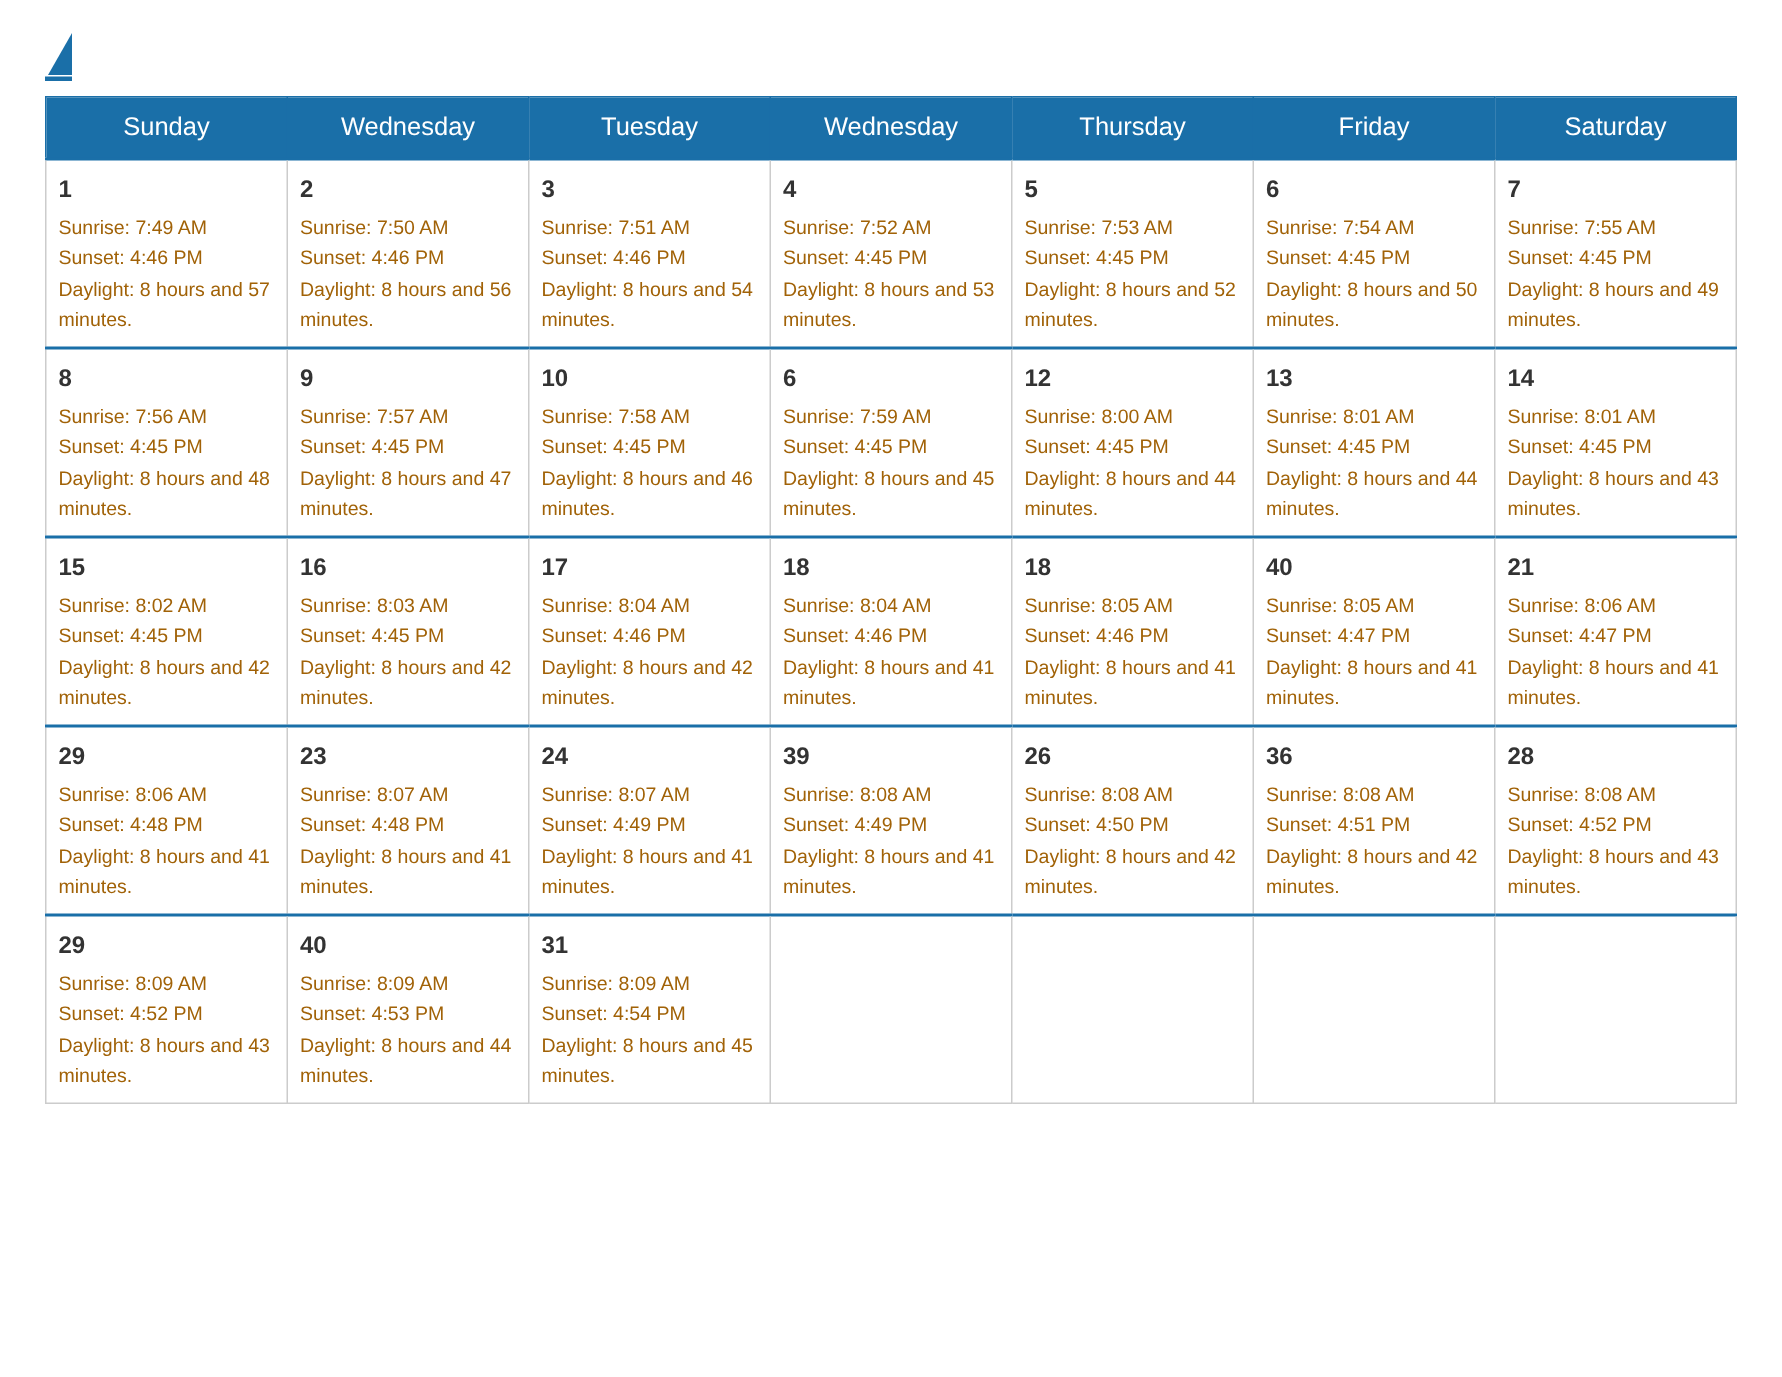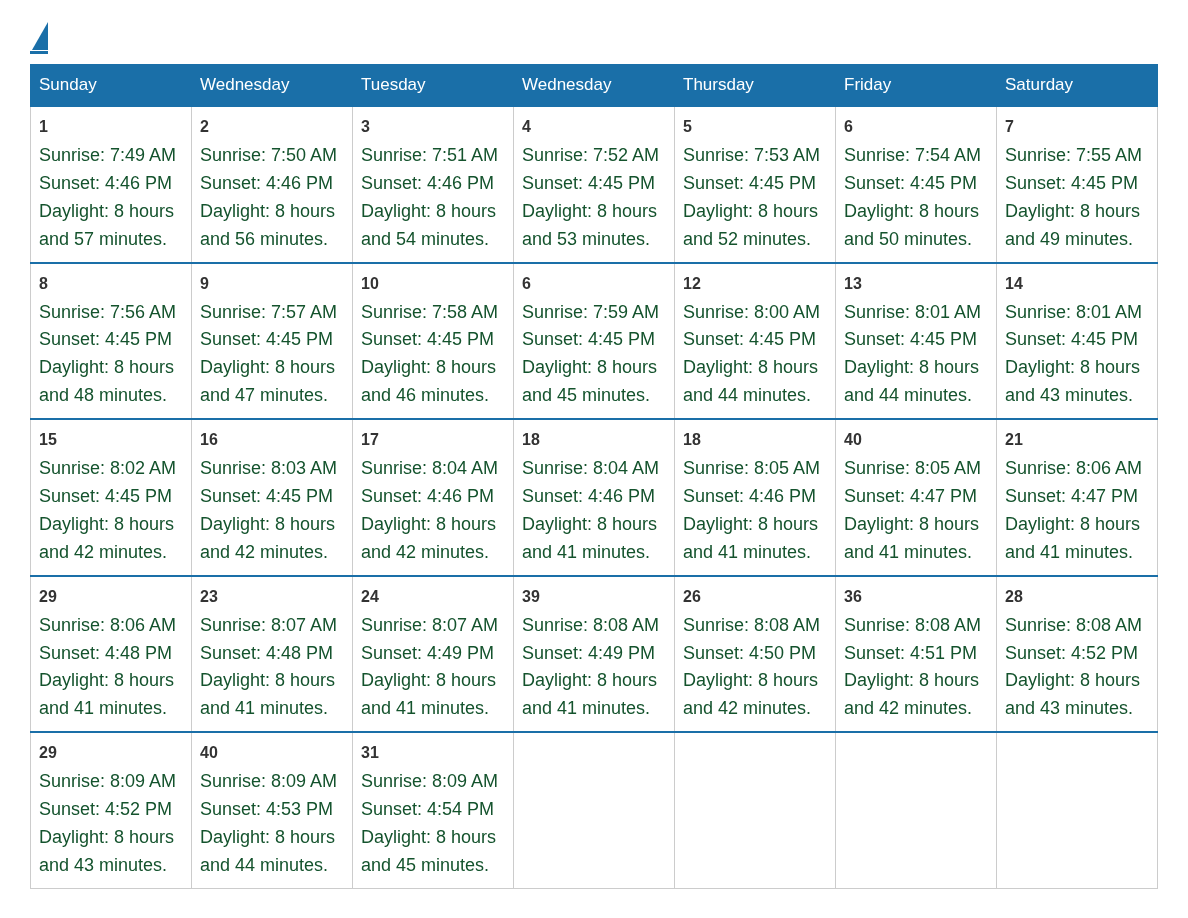--- a/index.html
+++ b/index.html
@@ -71,42 +71,42 @@
       width: 100%;
       border-collapse: collapse;
       margin-top: 10px;
     }
     .calendar thead tr th {
       background: #1a6fa8;
       color: #fff;
       padding: 10px 8px;
       font-size: 17px;
       font-weight: normal;
-      text-align: left;
+      text-align: center;
       border: 1px solid #1a6fa8;
     }
     .calendar tbody tr td {
       border: 1px solid #ccc;
       border-top: 2px solid #1a6fa8;
       vertical-align: top;
       padding: 8px;
       width: 14.28%;
       font-size: 13.5px;
       line-height: 1.5;
     }
     .day-num {
       font-size: 16px;
       font-weight: bold;
       color: #333;
       display: block;
       margin-bottom: 3px;
     }
     .day-info {
-      color: #14532d;
-      font-size: 18px;
+      color: #a16207;
+      font-size: 13px;
       line-height: 1.55;
     }
     .empty-cell {
       background: #fff;
     }
   </style>
 </head>
 <body>
 
 <div class="header">

